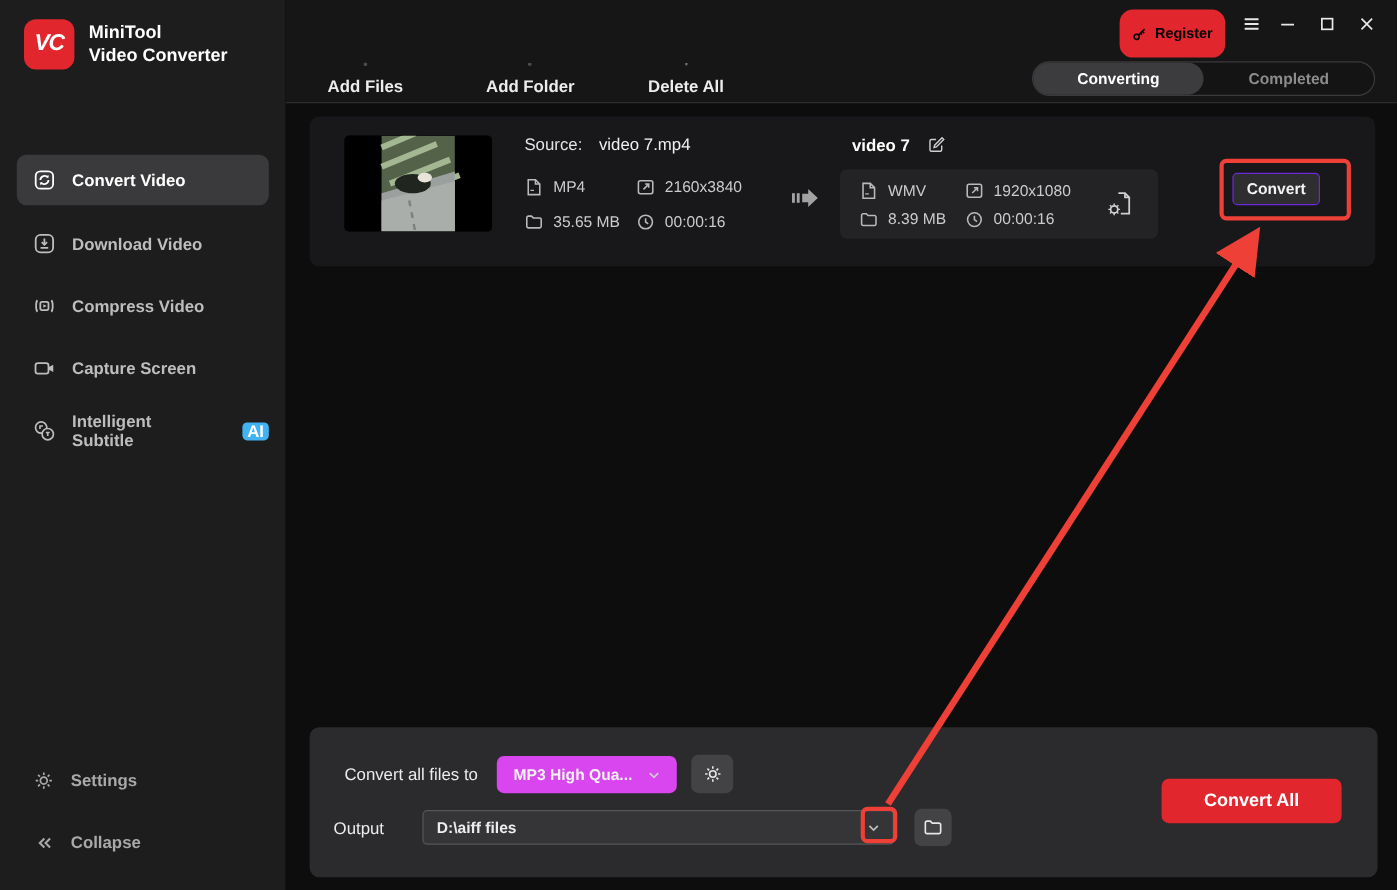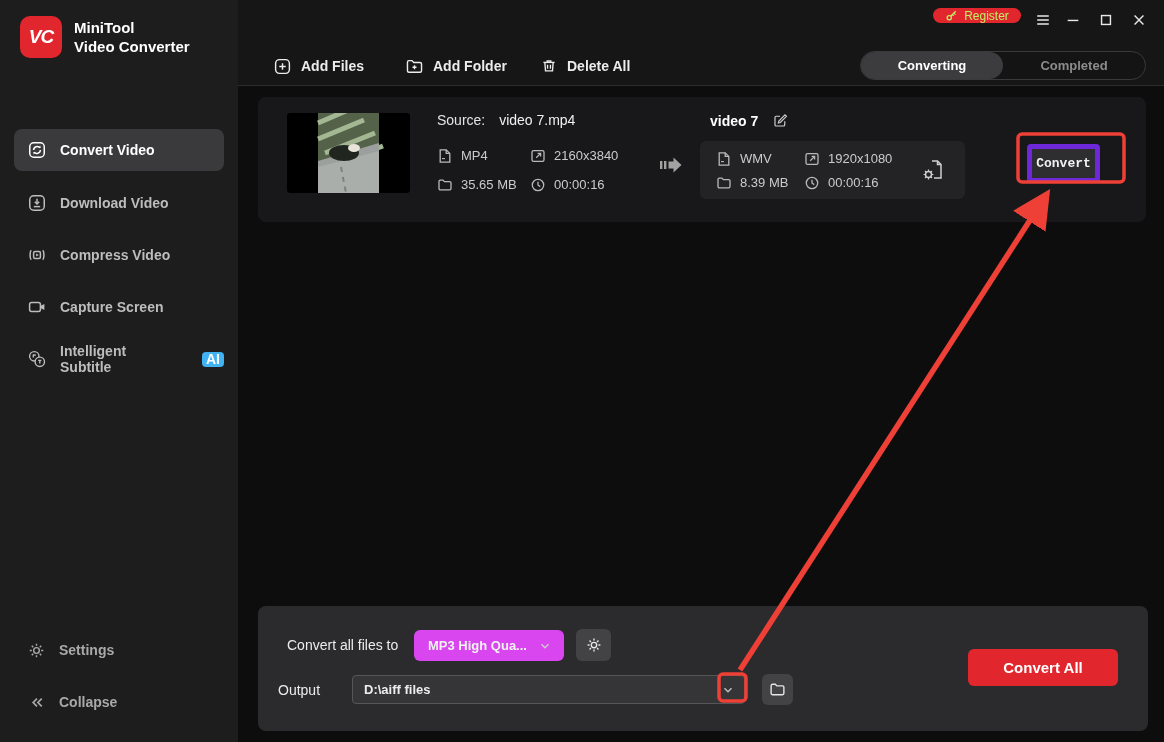--- a/index.html
+++ b/index.html
@@ -22,26 +22,26 @@
   .ai-badge { margin-left:8px; background:#41b2f2; color:#fff; font-size:14px; font-weight:700;
               border-radius:4px; padding:2px 4px; line-height:11px; }
   .foot-item { position:absolute; left:27px; display:flex; align-items:center; gap:13px;
                color:#a9a9a9; font-size:14px; font-weight:600; height:28px; }
 
   
   #main { position:absolute; left:238px; top:0; width:926px; height:742px; background:#0d0d0e; }
   #header { position:absolute; left:0; top:0; width:926px; height:86px; background:#161617;
             border-bottom:1px solid #2d2d2f; }
   .tool-group { position:absolute; top:52px; height:28px; display:flex; align-items:center; gap:9px;
-                color:#ececec; font-size:14px; font-weight:700; }
+                color:#ececec; font-size:14px; font-weight:700;flex-direction:column; }
   .winbtn { position:absolute; top:11px; width:18px; height:18px; display:flex; align-items:center;
             justify-content:center; color:#e8e8e8; }
-  #register { position:absolute; left:695px; top:8px; width:88px; height:15px; background:#e2262d;
+  #register { position:absolute; left:695px; top:8px; width:88px; height:40px; background:#e2262d;
               border-radius:11px; display:flex; align-items:center; justify-content:center; gap:6px;
-              color:#bef264; font-size:12px; font-weight:400; }
+              color:#000000; font-size:12px; font-weight:700; }
   #tabs { position:absolute; left:622px; top:51px; width:286px; height:29px; border:1px solid #3a3a3c;
           background:#141415; border-radius:15px; display:flex; }
   .tab { flex:1; display:flex; align-items:center; justify-content:center; font-size:13px;
          font-weight:700; color:#8c8c8c; border-radius:15px; }
   .tab.active { background:#3c3c3e; color:#ffffff; }
 
   
   #card { position:absolute; left:20px; top:97px; width:888px; height:125px; background:#18181a;
           border-radius:8px; }
   #thumb { position:absolute; left:29px; top:16px; width:123px; height:80px; border-radius:4px;
@@ -50,24 +50,24 @@
   .src-line .lbl { color:#e4e4e4; margin-right:10px; }
   .meta { position:absolute; display:flex; align-items:center; gap:8px; color:#cbcbcb;
           font-size:13px; line-height:16px; }
   .meta svg { color:#b9b9b9; }
   #fwd-icon { position:absolute; left:399px; top:54px; }
   .tgt-title { position:absolute; left:452px; top:15px; font-size:14px; font-weight:700;
                color:#ffffff; display:flex; gap:14px; align-items:center;text-align:right; }
   #tgt-panel { position:absolute; left:442px; top:44px; width:265px; height:58px;
                background:#232325; border-radius:6px; }
   #file-gear { position:absolute; left:219px; top:16px; color:#cfcfcf; }
-  #convert-btn { position:absolute; left:769px; top:47px; width:73px; height:39px;
-                 background:#2e2e31; border:5px solid #6d28d9; border-radius:4px; color:#f2f2f2;
+  #convert-btn { position:absolute; left:769px; top:47px; width:73px; height:27px;
+                 background:#2e2e31; border:1px solid #6d28d9; border-radius:4px; color:#f2f2f2;
                  font-size:13px; font-weight:600; display:flex; align-items:center;
-                 justify-content:center; cursor:pointer;font-family:Liberation Mono, monospace; }
+                 justify-content:center; cursor:pointer; }
 
   
   #bottom { position:absolute; left:20px; top:606px; width:890px; height:125px; background:#2b2b2d;
             border-radius:8px; }
   .b-label { position:absolute; color:#ececec; font-size:14px; }
   #fmt-dd { position:absolute; left:156px; top:24px; width:150px; height:31px; background:#d946ef;
             border-radius:6px; display:flex; align-items:center; color:#f2f2f2; font-size:13px;
             font-weight:700; padding:0 12px 0 14px; justify-content:space-between; }
   .icon-btn { position:absolute; background:#434346; border-radius:6px; display:flex;
               align-items:center; justify-content:center; color:#e6e6e6; }

